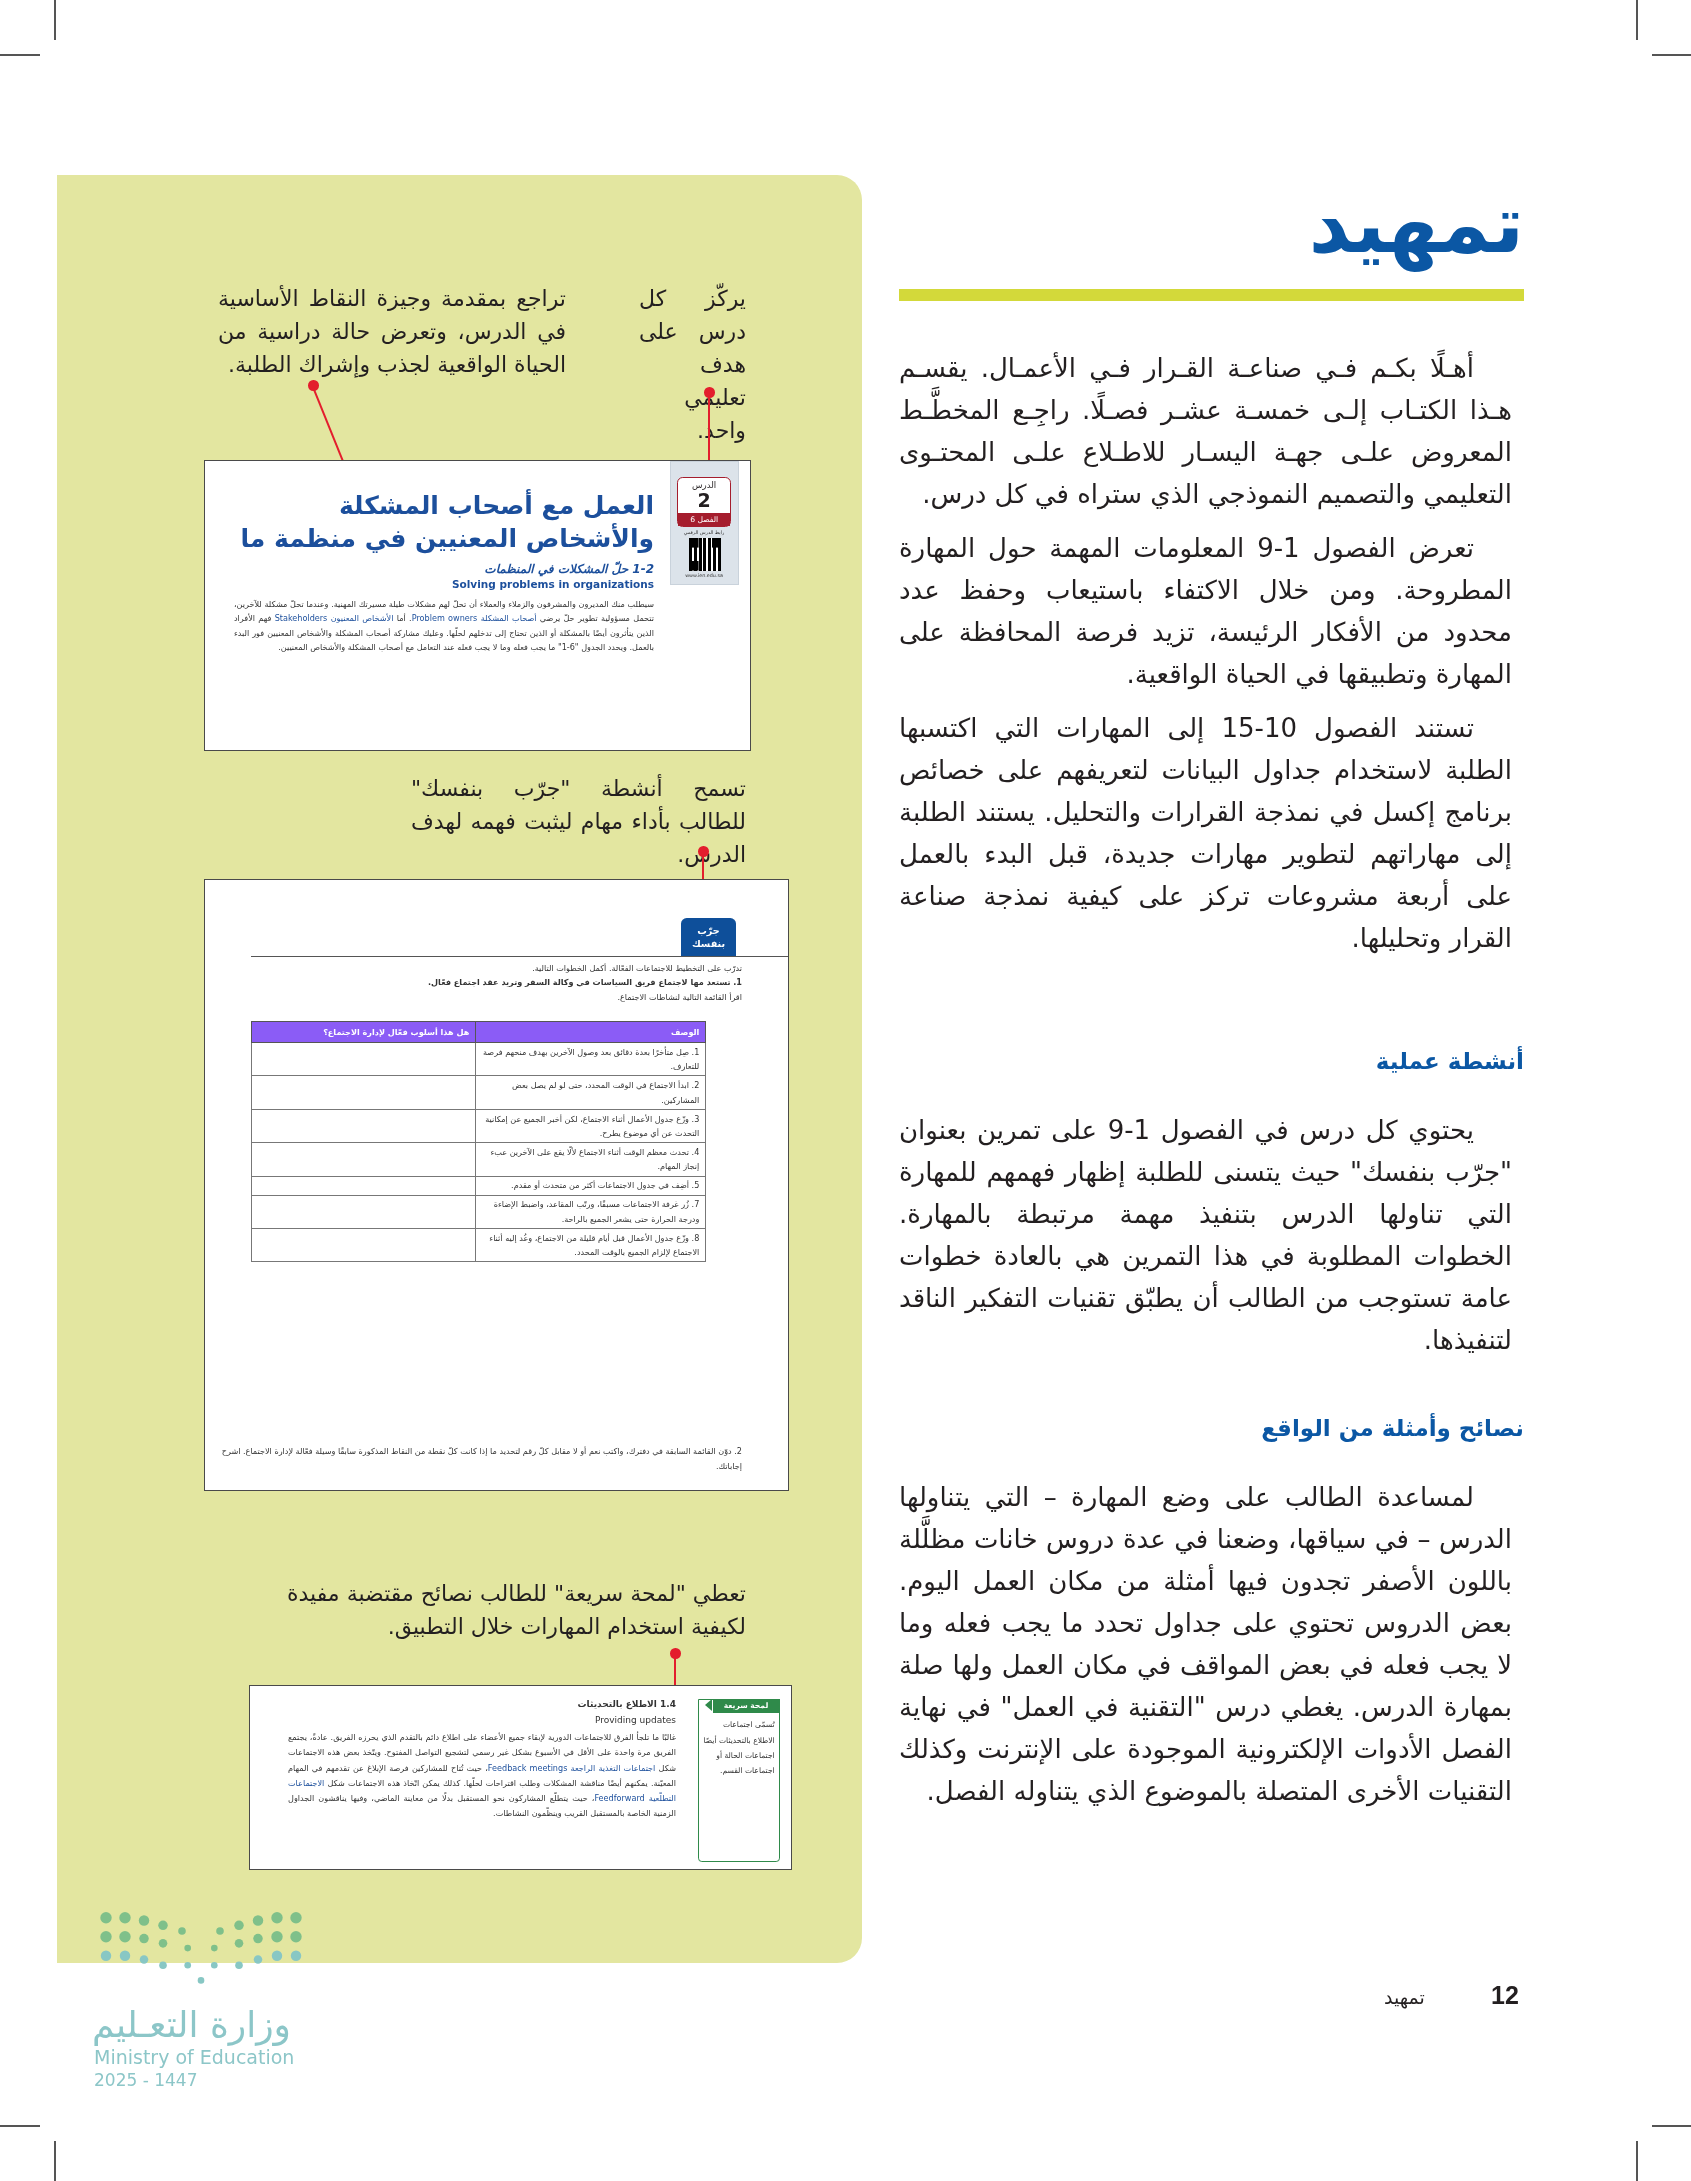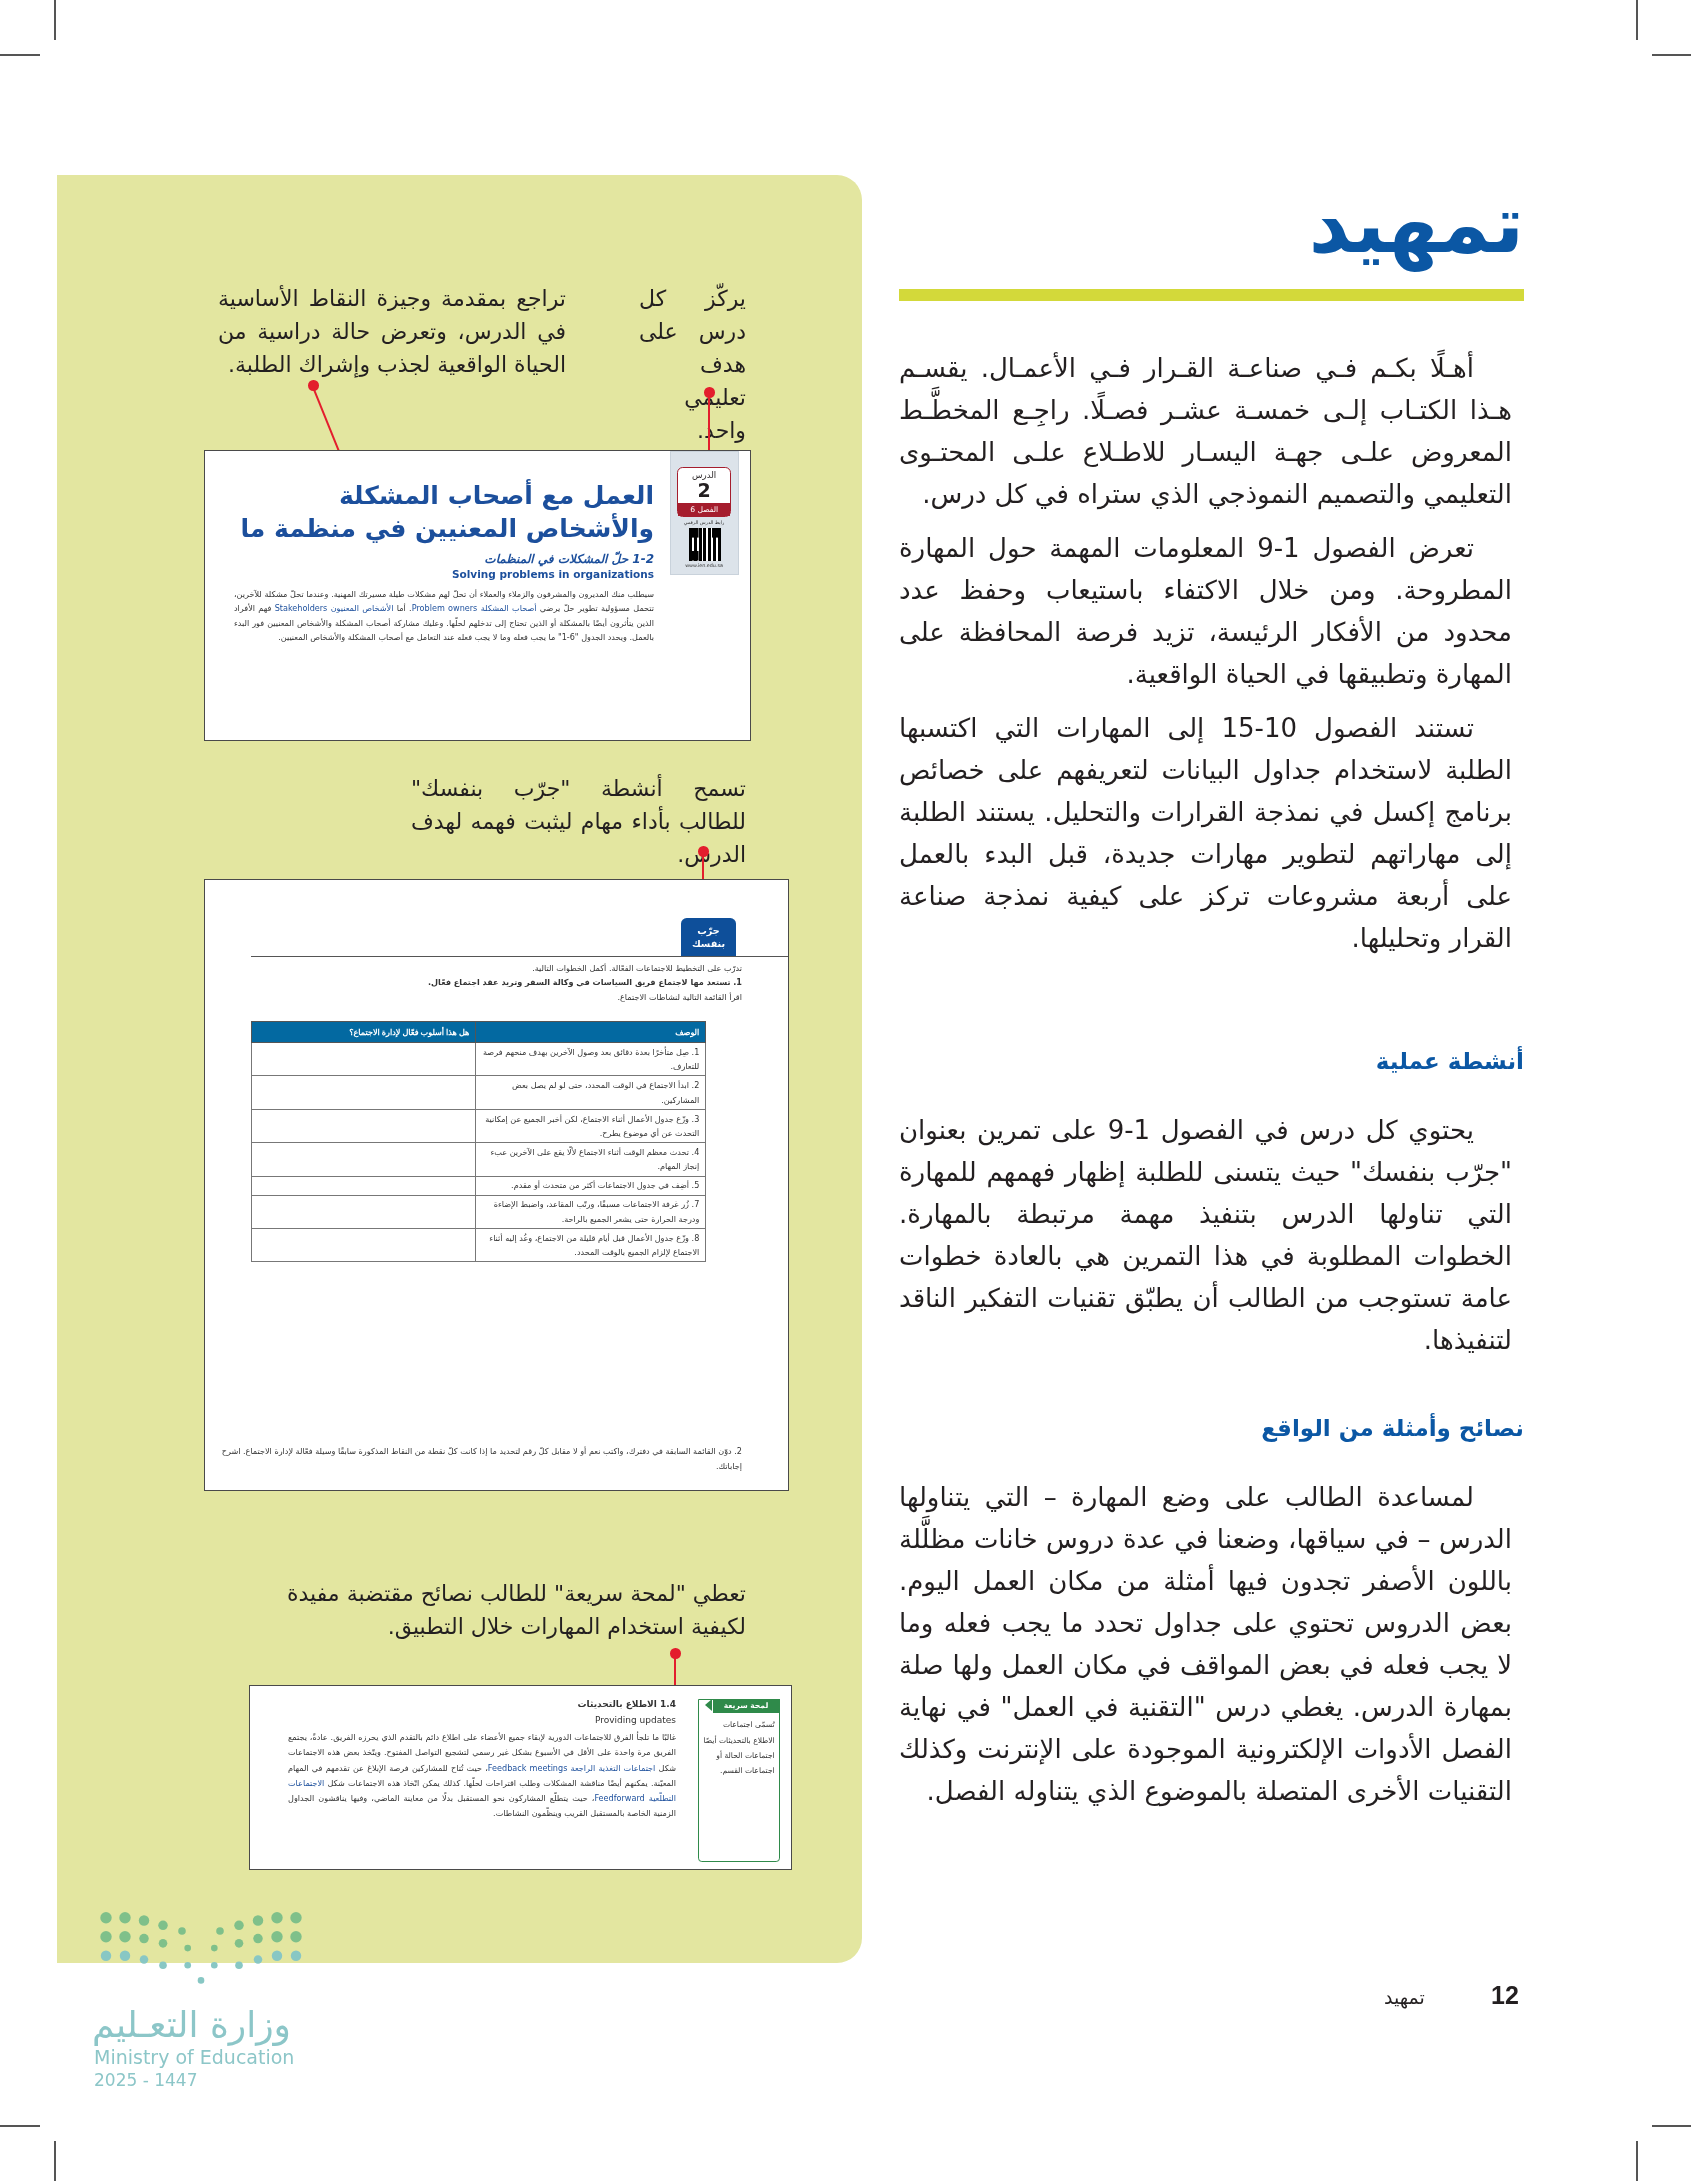--- a/index.html
+++ b/index.html
@@ -43,21 +43,21 @@
   .mini-sub-ar { position: absolute; right: 96px; top: 101px; direction: rtl; color: #1c4f9c; font-weight: bold; font-size: 12px; font-style: italic; }
   .mini-sub-en { position: absolute; right: 96px; top: 117px; direction: ltr; color: #1c4f9c; font-weight: bold; font-size: 10.5px; }
   .mini-body { position: absolute; left: 29px; right: 96px; top: 136px; direction: rtl; text-align: justify; font-size: 8.1px; line-height: 14.3px; color: #333; }
   .mini-body .hl { color: #1c4f9c; }
 
   
   .tryit-tab { position: absolute; right: 52px; top: 38px; width: 55px; height: 38px; background: #0e4f9a; color: #fff; font-size: 9.6px; font-weight: bold; text-align: center; line-height: 13.4px; padding-top: 5.7px; border-radius: 5.7px 5.7px 0 0; direction: rtl; }
   .tryit-rule { position: absolute; left: 46px; right: 0; top: 76px; height: 1.4px; background: #555; }
   .tryit-lines { position: absolute; right: 46px; left: 19px; top: 81px; direction: rtl; font-size: 8.1px; line-height: 14.3px; color: #333; }
   .tryit-table { position: absolute; left: 46px; width: 455px; top: 141px; border-collapse: collapse; direction: rtl; font-size: 8.1px; color: #333; }
-  .tryit-table th { background: #0369a1; color: #fff; text-align: right; font-weight: bold; padding: 3.8px 5.7px; border: 1px solid #555; height: 21px; font-family: Liberation Serif, serif; }
+  .tryit-table th { background: #8b5cf6; color: #fff; text-align: right; font-weight: bold; padding: 3.8px 5.7px; border: 1px solid #555; height: 21px; }
   .tryit-table td { border: 1px solid #777; padding: 1.9px 5.7px; vertical-align: top; line-height: 14.3px; }
   .tryit-table td.desc { width: 230px; }
   .tryit-footer { position: absolute; left: 7.6px; right: 46px; top: 564px; direction: rtl; font-size: 8.1px; line-height: 15.3px; color: #333; }
 
   
   .glimpse-box { position: absolute; right: 11.5px; top: 13.4px; width: 82px; height: 163px; border: 1.4px solid #2f8a4a; border-radius: 0 0 3.8px 3.8px; direction: rtl; }
   .glimpse-tag { position: absolute; right: -1px; top: -1px; width: 67px; height: 13.4px; background: #2f8a4a; color: #fff; font-size: 7.6px; line-height: 13.4px; text-align: center; font-weight: bold; }
   .glimpse-tag::after { content: ""; position: absolute; left: -7.6px; top: 0; border-style: solid; border-width: 6.7px 7.6px 6.7px 0; border-color: transparent #2f8a4a transparent transparent; }
   .glimpse-text { position: absolute; right: 3.8px; top: 17px; left: 3.8px; font-size: 7.6px; line-height: 15.3px; color: #333; text-align: right; }
   .glimpse-head-ar { position: absolute; right: 115px; top: 13.4px; direction: rtl; font-size: 9px; font-weight: bold; color: #333; }
@@ -98,21 +98,21 @@
 
 <div class="callout" style="left:639px;top:282px;width:107px;">يركّز كل درس على هدف تعليمي واحد.</div>
 
 <div class="callout" style="left:218px;top:282px;width:348px;">تراجع بمقدمة وجيزة النقاط الأساسية في الدرس، وتعرض حالة دراسية من الحياة الواقعية لجذب وإشراك الطلبة.</div>
 
 <div class="pin-dot" style="left:704px;top:387px;"></div>
 <div class="pin-line" style="left:708px;top:392px;height:115px;"></div>
 <div class="pin-dot" style="left:308px;top:380px;"></div>
 <div class="pin-line" style="left:312px;top:387px;height:249px;transform-origin:top;transform:rotate(-22deg);"></div>
 
-<div class="thumb" style="left:204px;top:450px;width:547px;height:291px;">
+<div class="thumb" style="left:204px;top:460px;width:547px;height:291px;">
   <div class="lesson-tab">
     <div class="lesson-badge">
       <div class="t">الدرس</div>
       <div class="n">2</div>
       <div class="c">الفصل 6</div>
     </div>
     <div class="qr-label">رابط الدرس الرقمي</div>
     <div class="qr"></div>
     <div class="qr-url">www.ien.edu.sa</div>
   </div>

